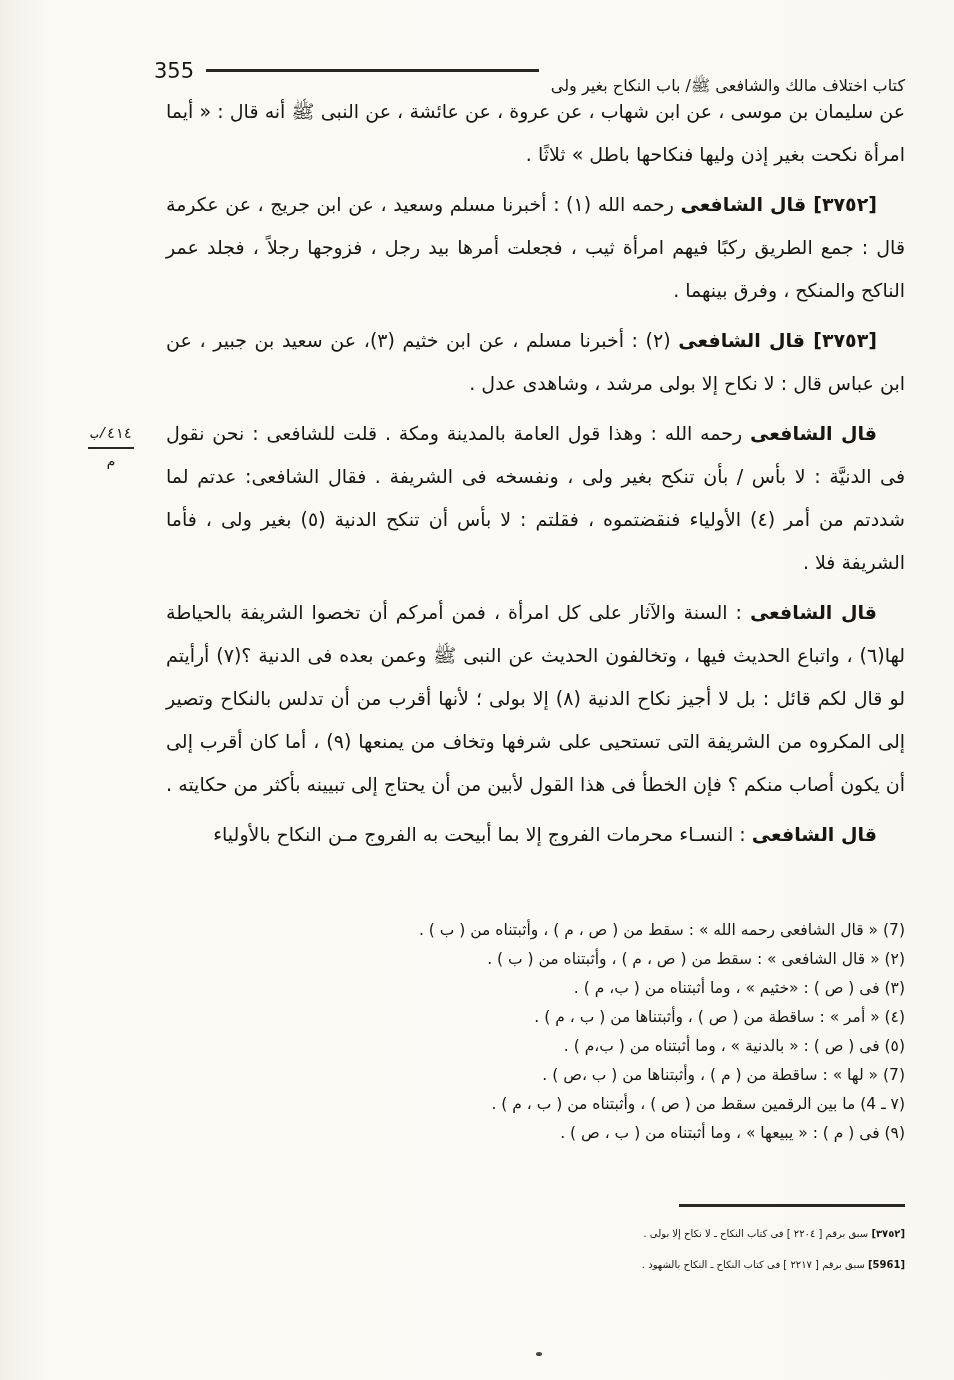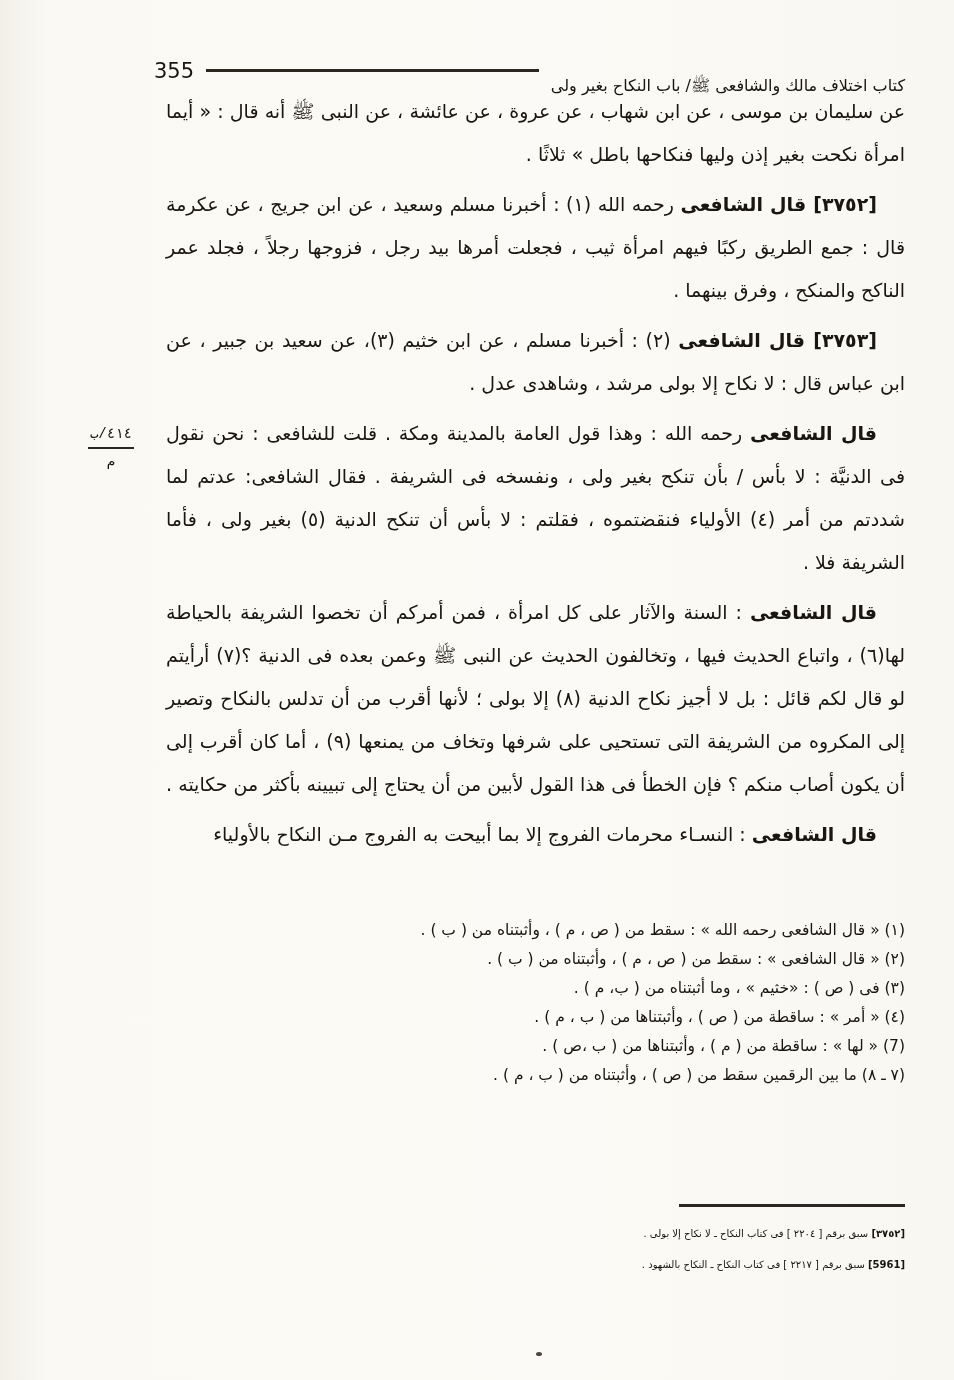--- a/index.html
+++ b/index.html
@@ -132,26 +132,28 @@
   <div class="body-text">
     <p><span class="lead"></span><span>عن سليمان بن موسى ، عن ابن شهاب ، عن عروة ، عن عائشة ، عن النبى ﷺ أنه قال : « أيما امرأة نكحت بغير إذن وليها فنكاحها باطل » ثلاثًا .</span></p>
     <p class="indent"><span class="lead">[٣٧٥٢] قال الشافعى</span><span> رحمه الله (١) : أخبرنا مسلم وسعيد ، عن ابن جريج ، عن عكرمة قال : جمع الطريق ركبًا فيهم امرأة ثيب ، فجعلت أمرها بيد رجل ، فزوجها رجلاً ، فجلد عمر الناكح والمنكح ، وفرق بينهما .</span></p>
     <p class="indent"><span class="lead">[٣٧٥٣] قال الشافعى</span><span> (٢) : أخبرنا مسلم ، عن ابن خثيم (٣)، عن سعيد بن جبير ، عن ابن عباس قال : لا نكاح إلا بولى مرشد ، وشاهدى عدل .</span></p>
     <p class="indent"><span class="lead">قال الشافعى</span><span> رحمه الله : وهذا قول العامة بالمدينة ومكة . قلت للشافعى : نحن نقول فى الدنيَّة : لا بأس / بأن تنكح بغير ولى ، ونفسخه فى الشريفة . فقال الشافعى: عدتم لما شددتم من أمر (٤) الأولياء فنقضتموه ، فقلتم : لا بأس أن تنكح الدنية (٥) بغير ولى ، فأما الشريفة فلا .</span></p>
     <p class="indent"><span class="lead">قال الشافعى</span><span> : السنة والآثار على كل امرأة ، فمن أمركم أن تخصوا الشريفة بالحياطة لها(٦) ، واتباع الحديث فيها ، وتخالفون الحديث عن النبى ﷺ وعمن بعده فى الدنية ؟(٧) أرأيتم لو قال لكم قائل : بل لا أجيز نكاح الدنية (٨) إلا بولى ؛ لأنها أقرب من أن تدلس بالنكاح وتصير إلى المكروه من الشريفة التى تستحيى على شرفها وتخاف من يمنعها (٩) ، أما كان أقرب إلى أن يكون أصاب منكم ؟ فإن الخطأ فى هذا القول لأبين من أن يحتاج إلى تبيينه بأكثر من حكايته .</span></p>
     <p class="indent"><span class="lead">قال الشافعى</span><span> : النسـاء محرمات الفروج إلا بما أبيحت به الفروج مـن النكاح بالأولياء</span></p>
   </div>
 
   <div class="footnotes">
-    <div>(١) « قال الشافعى رحمه الله » : سقط من ( ص ، م ) ، وأثبتناه من ( ب ) .</div>
+    <div>(7) « قال الشافعى رحمه الله » : سقط من ( ص ، م ) ، وأثبتناه من ( ب ) .</div>
     <div>(٢) « قال الشافعى » : سقط من ( ص ، م ) ، وأثبتناه من ( ب ) .</div>
     <div>(٣) فى ( ص ) : «خثيم » ، وما أثبتناه من ( ب، م ) .</div>
     <div>(٤) « أمر » : ساقطة من ( ص ) ، وأثبتناها من ( ب ، م ) .</div>
+    <div>(٥) فى ( ص ) : « بالدنية » ، وما أثبتناه من ( ب،م ) .</div>
     <div>(7) « لها » : ساقطة من ( م ) ، وأثبتناها من ( ب ،ص ) .</div>
-    <div>(٧ ـ ٨) ما بين الرقمين سقط من ( ص ) ، وأثبتناه من ( ب ، م ) .</div>
+    <div>(٧ ـ 4) ما بين الرقمين سقط من ( ص ) ، وأثبتناه من ( ب ، م ) .</div>
+    <div>(٩) فى ( م ) : « يبيعها » ، وما أثبتناه من ( ب ، ص ) .</div>
   </div>
 
   <div class="ref-rule"></div>
 
   <div class="references">
     <div><span class="ref-num">[٣٧٥٢]</span><span> سبق برقم [ ٢٢٠٤ ] فى كتاب النكاح ـ لا نكاح إلا بولى .</span></div>
     <div><span class="ref-num">[5961]</span><span> سبق برقم [ ٢٢١٧ ] فى كتاب النكاح ـ النكاح بالشهود .</span></div>
   </div>
 
   <div class="page-dot"></div>

